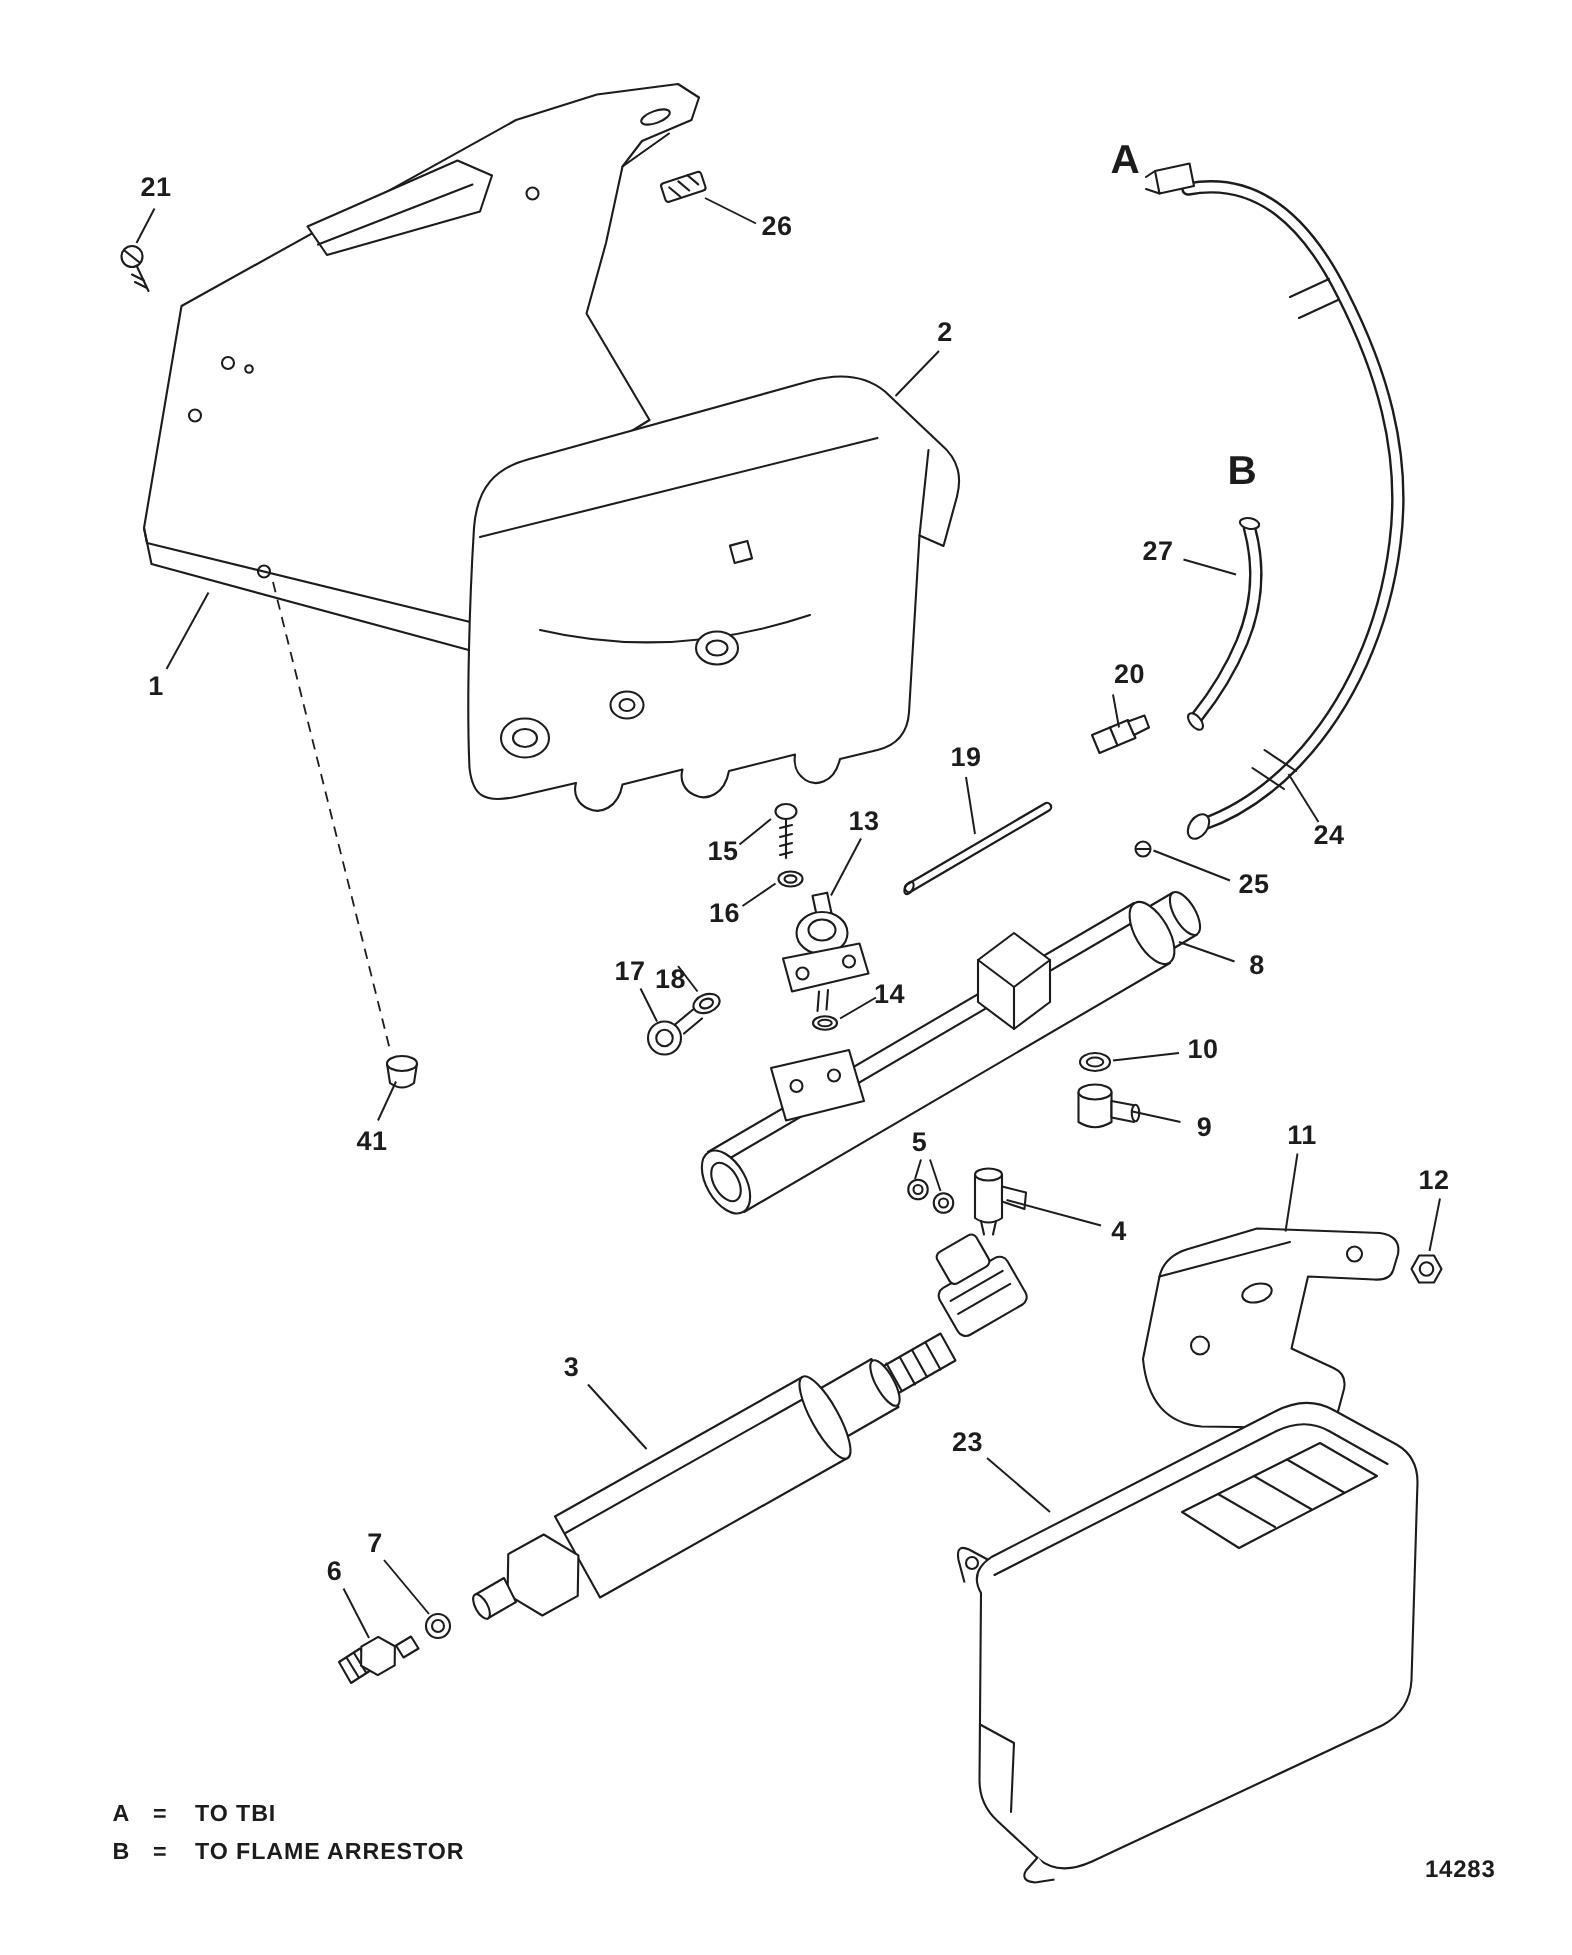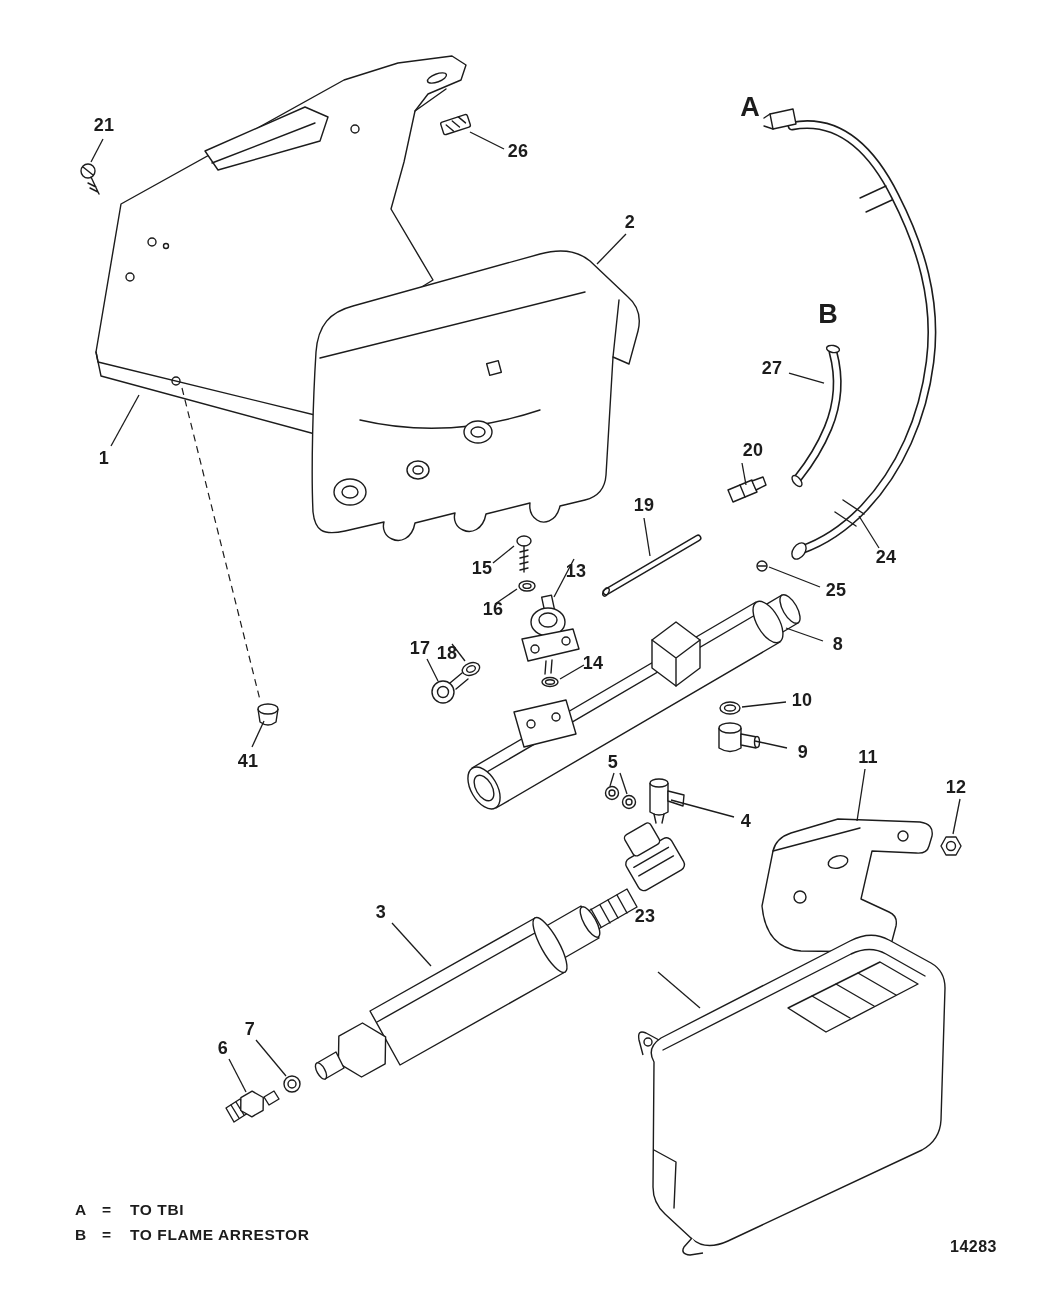--- a/index.html
+++ b/index.html
@@ -291,36 +291,36 @@
   <div class="callout-layer">
       <div class="callout" style="left: 104px; top: 125px;">21</div>
       <div class="callout" style="left: 518px; top: 151px;">26</div>
       <div class="callout" style="left: 630px; top: 222px;">2</div>
       <div class="callout" style="left: 772px; top: 368px;">27</div>
       <div class="callout" style="left: 739px; top: 450px; margin-left: 14px;">20</div>
       <div class="callout" style="left: 104px; top: 458px;">1</div>
       <div class="callout" style="left: 644px; top: 505px;">19</div>
       <div class="callout" style="left: 886px; top: 557px;">24</div>
       <div class="callout" style="left: 482px; top: 568px;">15</div>
-      <div class="callout" style="left: 576px; top: 571px;">13</div>
+      <div class="callout" style="left: 576px; top: 548px;">13</div>
       <div class="callout" style="left: 836px; top: 590px; text-align: right;">25</div>
-      <div class="callout" style="left: 483px; top: 609px; margin-left: 10px;">16</div>
+      <div class="callout" style="left: 483px; top: 609px;">16</div>
       <div class="callout" style="left: 838px; top: 644px;">8</div>
       <div class="callout" style="left: 447px; top: 633px; margin-top: 20px;">18</div>
       <div class="callout" style="left: 420px; top: 648px;">17</div>
       <div class="callout" style="left: 593px; top: 663px;">14</div>
       <div class="callout" style="left: 802px; top: 700px;">10</div>
       <div class="callout" style="left: 803px; top: 752px;">9</div>
       <div class="callout" style="left: 248px; top: 761px;">41</div>
       <div class="callout" style="left: 613px; top: 762px;">5</div>
       <div class="callout" style="left: 868px; top: 757px;">11</div>
       <div class="callout" style="left: 956px; top: 787px;">12</div>
       <div class="callout" style="left: 746px; top: 821px;">4</div>
       <div class="callout" style="left: 381px; top: 912px;">3</div>
-      <div class="callout" style="left: 645px; top: 916px;">23</div>
+      <div class="callout" style="left: 645px; top: 962px;">23</div>
       <div class="callout" style="left: 250px; top: 1029px;">7</div>
       <div class="callout" style="left: 223px; top: 1048px;">6</div>
       <div class="section-label" style="left: 750px; top: 107px;">A</div>
       <div class="section-label" style="left: 828px; top: 314px;">B</div>
     </div>
 
   <div class="legend">
     <div class="legend-row">
       <span class="legend-key">A</span>
       <span class="legend-eq">=</span>

